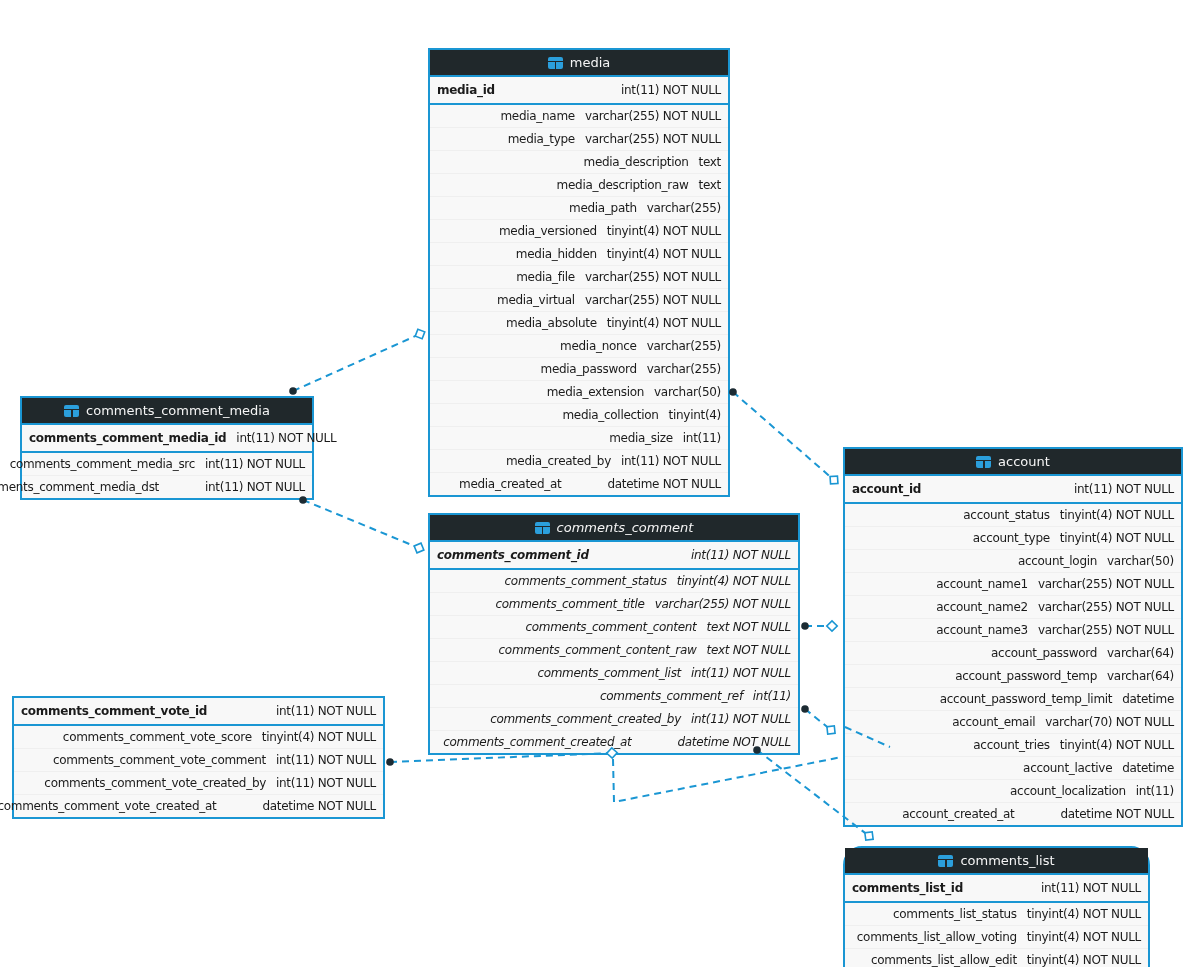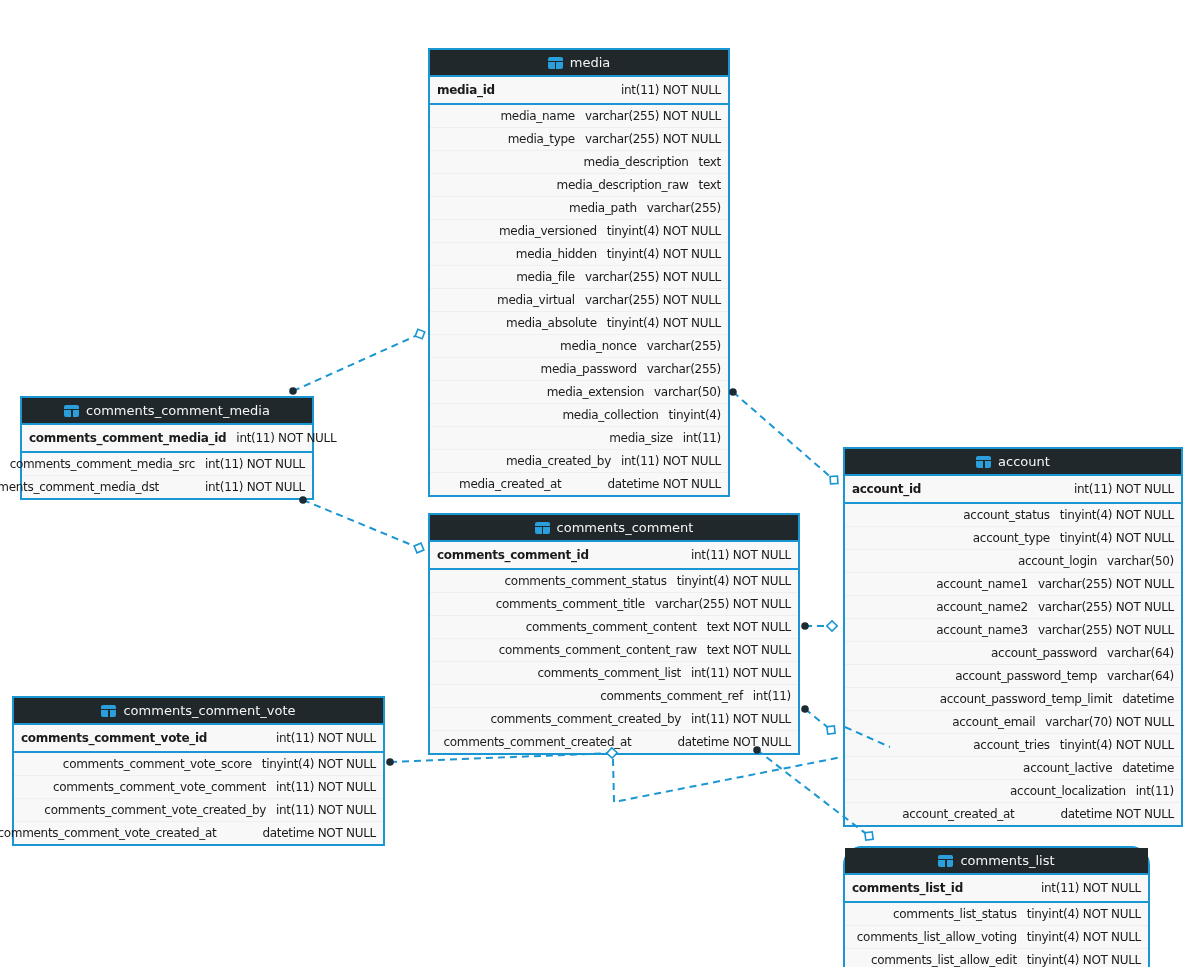--- a/index.html
+++ b/index.html
@@ -148,21 +148,21 @@
           <span class="fname">comments_comment_media_src</span>
           <span class="ftype">int(11) NOT NULL</span>
         </div>
         <div class="frow">
           <span class="fname">comments_comment_media_dst</span>
           <span class="ftype">int(11) NOT NULL</span>
         </div>
       </div>
   </div>
 
-  <div class="etable" style="left: 428px; top: 477px; width: 372px;">
+  <div class="etable" style="left: 428px; top: 477px; width: 372px; font-style: italic;">
     <div class="ehead">
       <span class="ticon"></span>
       <span>comments_comment</span>
     </div>
     <div class="rows">
         <div class="pkrow">
           <span class="fname">comments_comment_id</span>
           <span class="ftype">int(11) NOT NULL</span>
         </div>
         <div class="frow">
@@ -263,24 +263,20 @@
           <span class="ftype">int(11)</span>
         </div>
         <div class="frow">
           <span class="fname">account_created_at</span>
           <span class="ftype">datetime NOT NULL</span>
         </div>
       </div>
   </div>
 
   <div class="etable" style="left: 12px; top: 660px; width: 373px;">
-    <div class="ehead">
-      <span class="ticon"></span>
-      <span>comments_comment_vote</span>
-    </div>
     <div class="rows">
         <div class="pkrow">
           <span class="fname">comments_comment_vote_id</span>
           <span class="ftype">int(11) NOT NULL</span>
         </div>
         <div class="frow">
           <span class="fname">comments_comment_vote_score</span>
           <span class="ftype">tinyint(4) NOT NULL</span>
         </div>
         <div class="frow">

